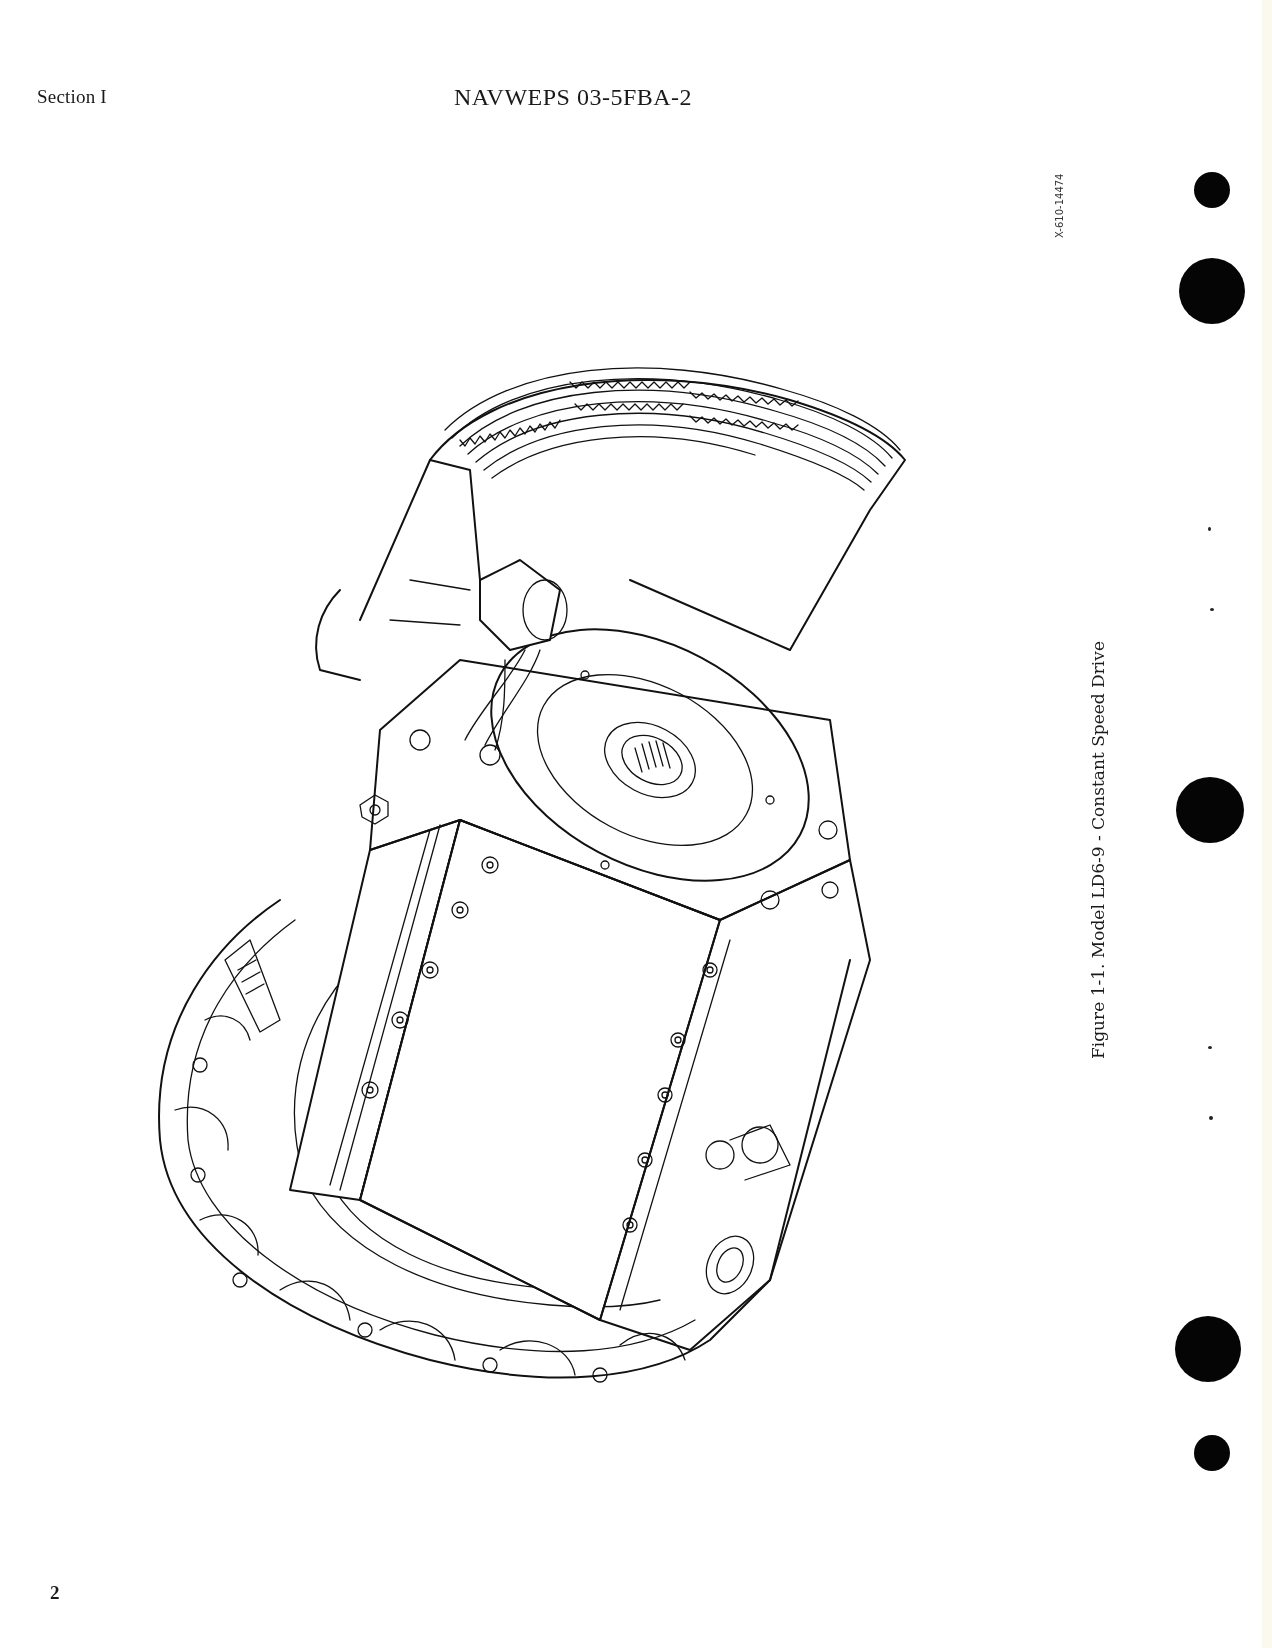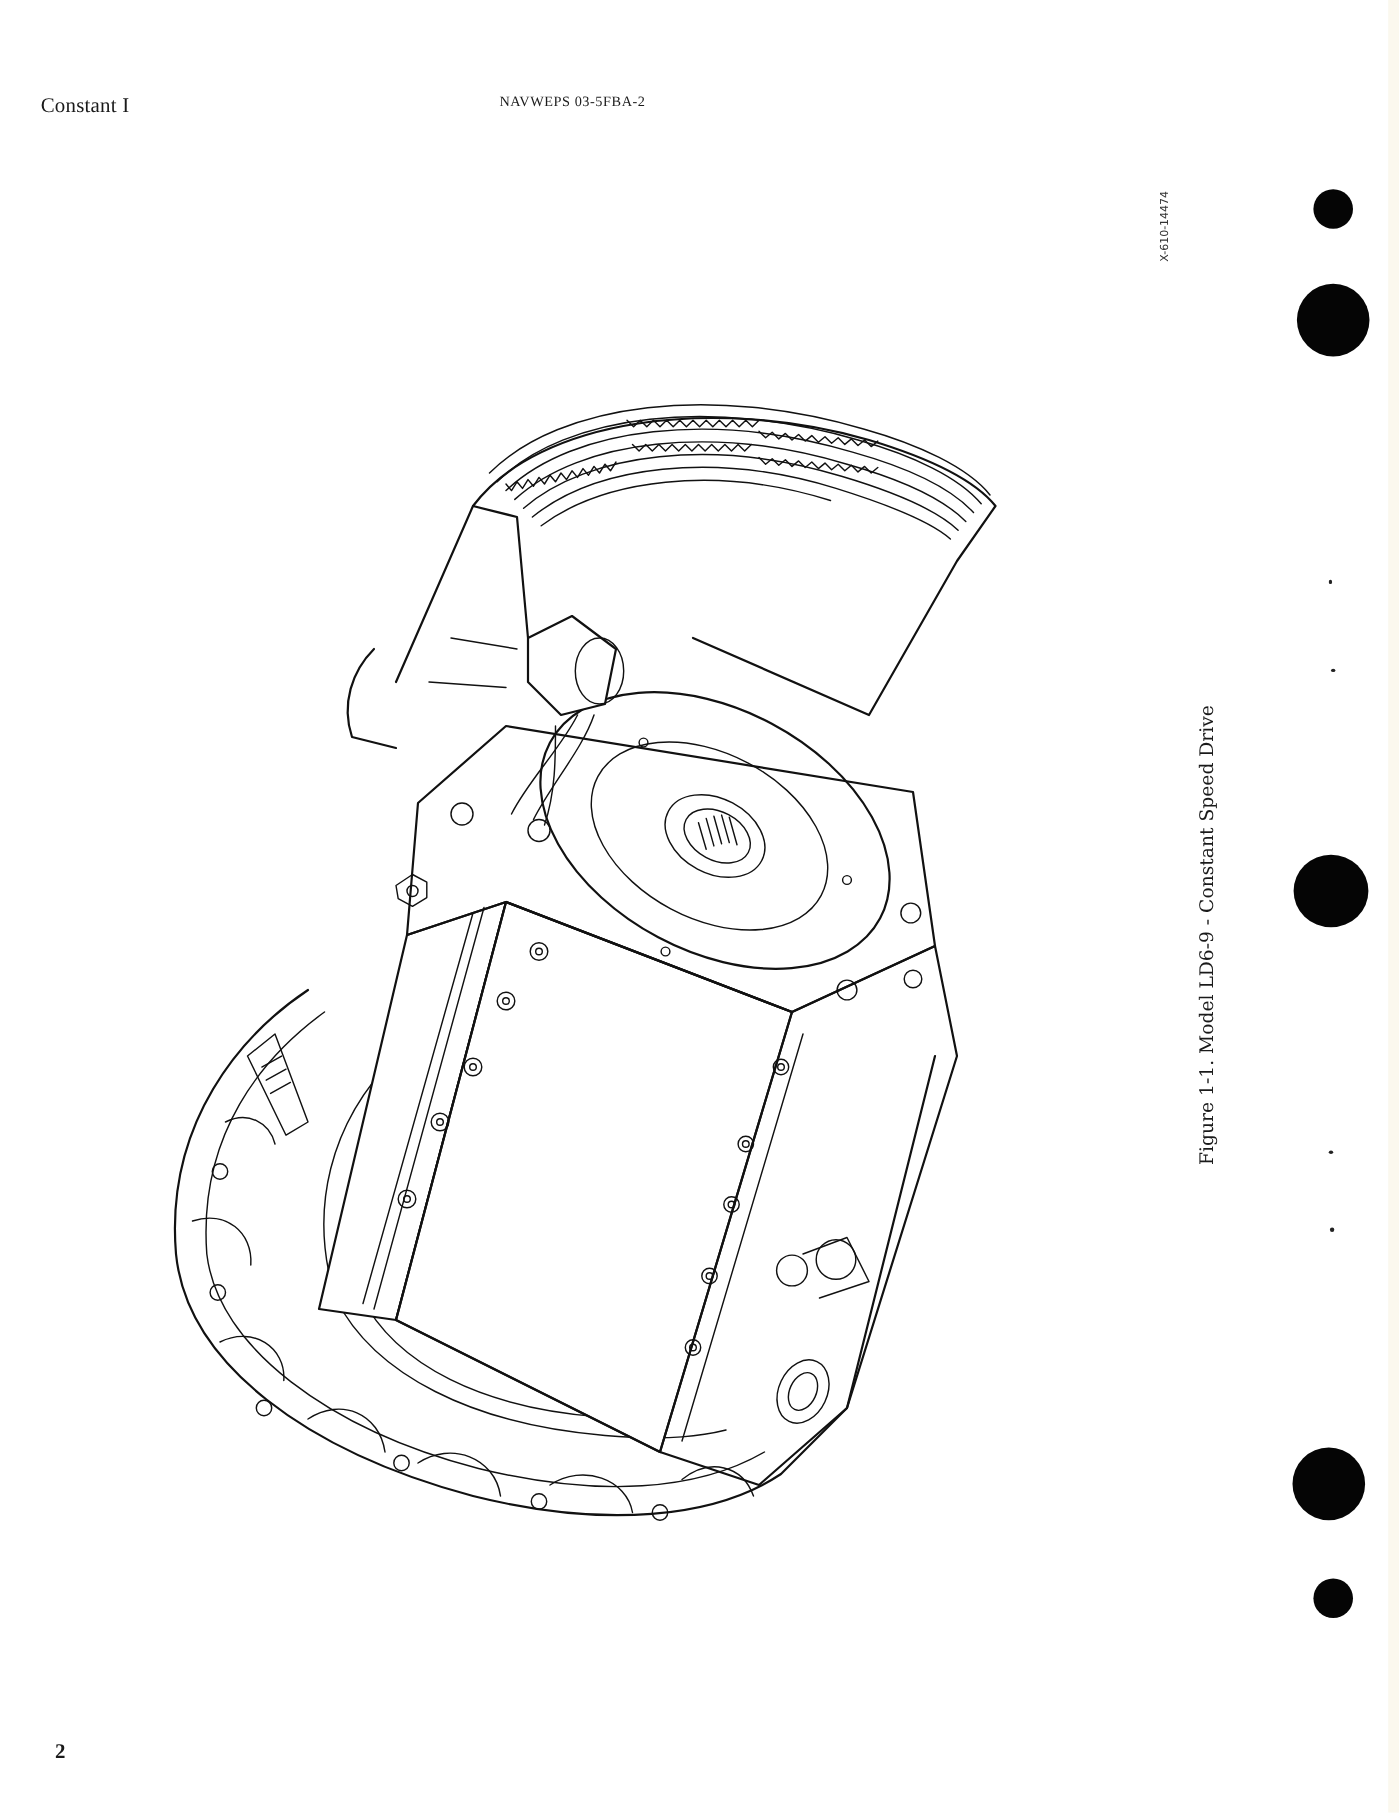--- a/index.html
+++ b/index.html
@@ -24,21 +24,21 @@
     .header-section {
       position: absolute;
       left: 37px; top: 86px;
       font-size: 19px;
       letter-spacing: 0.2px;
       font-family: "Liberation Serif", serif;
     }
     .header-doc {
       position: absolute;
       left: 454px; top: 84px;
-      font-size: 13px;
+      font-size: 24px;
       letter-spacing: 0.5px;
       font-family: "Liberation Serif", serif;
     }
     .page-number {
       position: absolute;
       left: 50px; top: 1582px;
       font-size: 19px;
       font-weight: bold;
       font-family: "Liberation Serif", serif;
     }
@@ -93,21 +93,21 @@
       stroke-linecap: round;
     }
     .figure svg .thin { stroke-width: 1.3; }
     .figure svg .fillw { fill: #fff; }
   </style>
 </head>
 <body>
 
 <div class="page-edge"></div>
 
-<div class="header-section">Constant I</div>
+<div class="header-section">Section I</div>
 <div class="header-doc">NAVWEPS 03-5FBA-2</div>
 
 <div class="drawing-id">X-610-14474</div>
 
 <div class="hole" style="left:1194px;top:172px;width:36px;height:36px;"></div>
 <div class="hole" style="left:1179px;top:258px;width:66px;height:66px;"></div>
 <div class="hole" style="left:1176px;top:777px;width:68px;height:66px;"></div>
 <div class="hole" style="left:1175px;top:1316px;width:66px;height:66px;"></div>
 <div class="hole" style="left:1194px;top:1435px;width:36px;height:36px;"></div>
 

